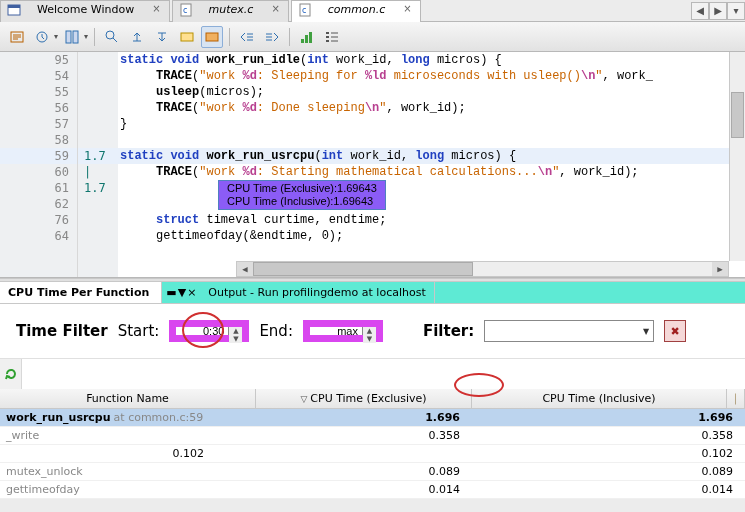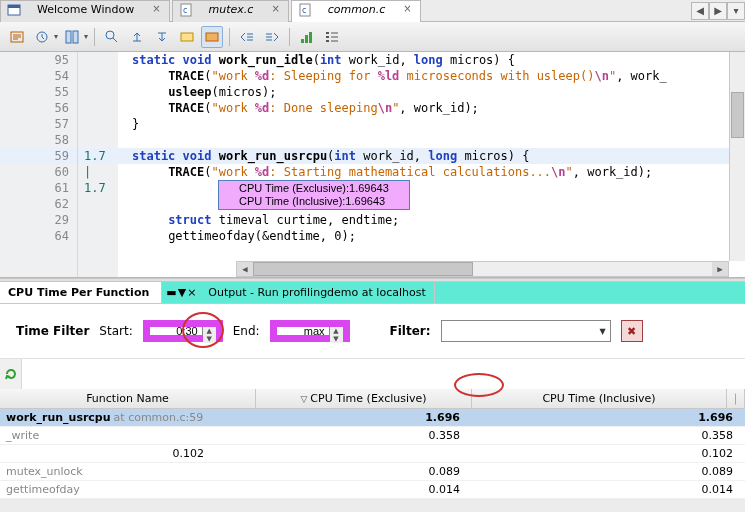--- a/index.html
+++ b/index.html
@@ -70,31 +70,31 @@
   .metric-col {
     width:40px; background:#eef0f2;
     font-family:"DejaVu Sans Mono","Courier New",monospace; font-size:12px;
     color:#0f766e;
   }
   .metric-col .m { height:16px; line-height:16px; padding-left:6px; }
   .code {
     flex:1; font-family:"DejaVu Sans Mono","Courier New",monospace; font-size:12px;
     position:relative; overflow:hidden;
   }
-  .code .line { height:16px; line-height:16px; white-space:pre; padding-left:14px; }
+  .code .line { height:16px; line-height:16px; white-space:pre; padding-left:2px;font-family:Liberation Mono, monospace; }
   .line.hl, .gutter .ln.hl, .metric-col .m.hl { background:#e8f0fb; }
   .kw { color:#2040c0; font-weight:bold; }
   .fn { color:#000; font-weight:bold; }
   .str { color:#c86400; }
   .esc { color:#b84090; font-weight:bold; }
   .tooltip {
     position:absolute; left:100px; top:128px;
-    background:#f0abfc; border:1px solid #5080c0;
+    background:#8b5cf6; border:1px solid #5080c0;
     font-family:"Tahoma",sans-serif; font-size:11px;
-    padding:1px 20px; color:#000; line-height:13px;
+    padding:1px 8px; color:#000; line-height:13px;
   }
   .hscroll {
     position:absolute; bottom:0; left:118px; right:16px; height:16px;
     background:#eee; border:1px solid #c8c8c8;
     display:flex; align-items:center;
   }
   .hscroll .arrow { width:16px; height:14px; background:#ddd; display:flex;align-items:center;justify-content:center; font-size:9px;color:#555;}
   .hscroll .track { flex:1; position:relative; height:14px; }
   .hscroll .thumb { position:absolute; left:0; top:0; height:14px; width:48%; background:#c8c8c8; border:1px solid #aaa;}
   .vscroll {
@@ -109,21 +109,21 @@
   .ptab {
     display:flex; align-items:center; gap:4px; padding:2px 8px;
     border-right:1px solid #c8c8c8; font-size:11px;
   }
   .ptab.active { background:#fff; font-weight:bold; }
   .filter-row {
     display:flex; align-items:center; gap:10px;
     padding:16px 12px 16px 16px; background:#fff; border-bottom:1px solid #e0e0e0;
     position:relative;
   }
-  .filter-row label { font-size:12px; }
+  .filter-row label { font-size:15px; }
   .filter-row label.bold { font-weight:bold; }
   .numbox {
     display:flex; border:7px solid #d946ef; height:22px;
   }
   .numbox input {
     width:52px; border:none; text-align:right; padding:0 4px; font-size:11px;
   }
   .numbox .spin { width:14px; display:flex; flex-direction:column; border-left:1px solid #888;}
   .numbox .spin div { flex:1; font-size:7px; display:flex;align-items:center;justify-content:center; background:#eee; color:#555;}
   .filter-select {
@@ -282,21 +282,21 @@
     <div class="ln">95</div>
     <div class="ln">54</div>
     <div class="ln">55</div>
     <div class="ln">56</div>
     <div class="ln">57</div>
     <div class="ln">58</div>
     <div class="ln hl">59</div>
     <div class="ln">60</div>
     <div class="ln">61</div>
     <div class="ln">62</div>
-    <div class="ln">29</div>
+    <div class="ln">76</div>
     <div class="ln">64</div>
   </div>
   <div class="metric-col">
     <div class="m"></div>
       <div class="m"></div>
       <div class="m"></div>
       <div class="m"></div>
       <div class="m"></div>
       <div class="m"></div>
     <div class="m hl"><span>1.7</span> <span>|</span> <span>1.7</span></div>

